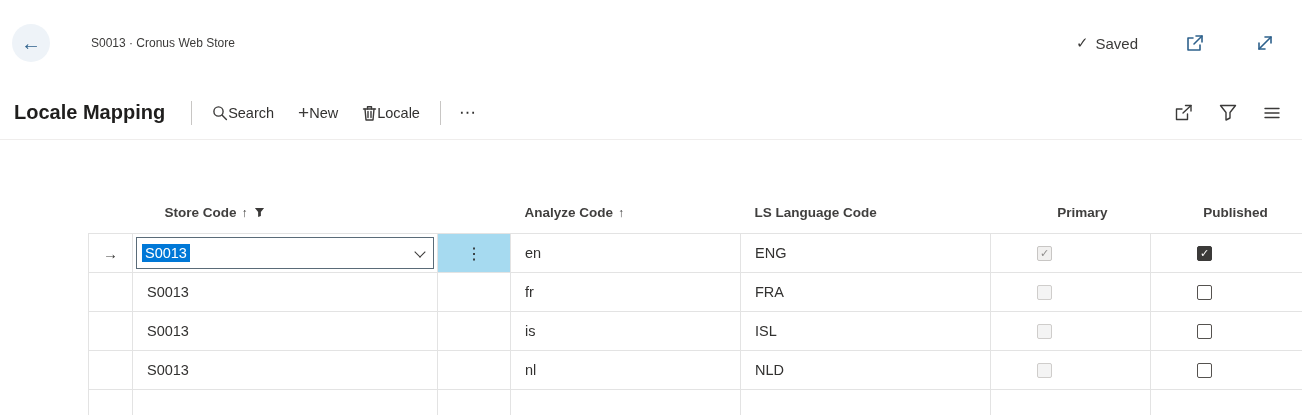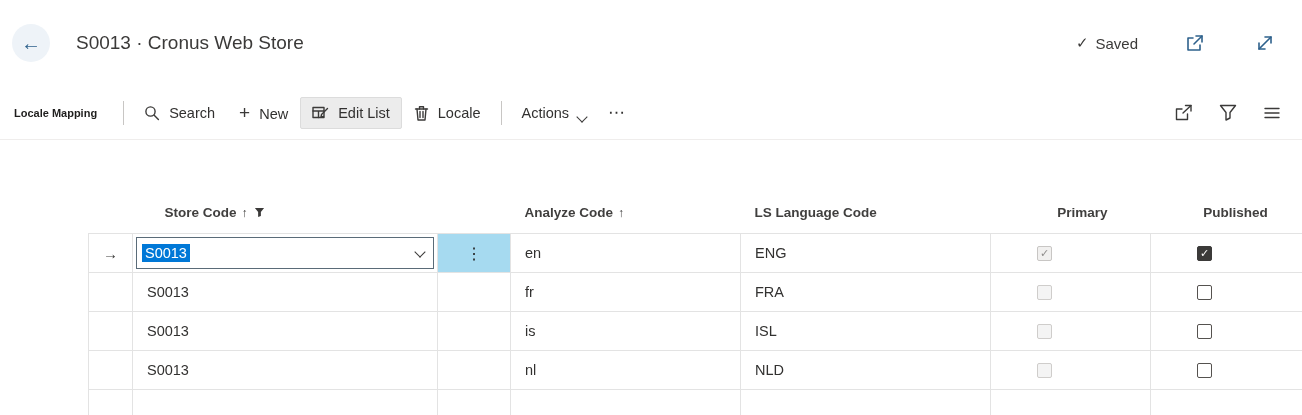--- a/index.html
+++ b/index.html
@@ -4,33 +4,33 @@
 <style>
   html,body{margin:0;padding:0;background:#fff;}
   .page{position:relative;width:1302px;height:415px;background:#fff;overflow:hidden;
         font-family:"Liberation Sans",sans-serif;color:#323130;}
 
   
   .top-bar{display:flex;align-items:center;height:86px;padding:0 24px 0 12px;box-sizing:border-box;}
   .back-btn{width:38px;height:38px;border-radius:50%;background:#eef3f8;border:none;
             color:#2e618c;font-size:20px;line-height:1;display:flex;align-items:center;
             justify-content:center;cursor:pointer;font-family:inherit;}
-  .page-title{margin-left:26px;font-size:19px;color:#3b3a39;}
+  .page-title{margin-left:41px;font-size:12px;color:#3b3a39;}
   .top-right{margin-left:auto;display:flex;align-items:center;}
   .saved{display:flex;align-items:center;gap:7px;font-size:15px;color:#3b3a39;}
   .saved .check{font-size:15px;color:#3b3a39;}
   .win-btn{background:none;border:none;padding:4px;margin-left:44px;cursor:pointer;display:flex;}
   .win-btn svg{stroke:#2e618c;fill:none;stroke-width:1.6;stroke-linecap:round;stroke-linejoin:round;}
 
   
   .toolbar{display:flex;align-items:center;height:54px;padding:0 16px 0 14px;box-sizing:border-box;
            border-bottom:1px solid #efedec;}
-  .caption{font-weight:700;font-size:11px;color:#1f1e1d;padding-right:18px;white-space:nowrap;}
+  .caption{font-weight:700;font-size:20px;color:#1f1e1d;padding-right:18px;white-space:nowrap;}
   .vsep{width:1px;height:24px;background:#c8c6c4;margin:0 8px;flex:none;}
-  .tb-btn{display:flex;align-items:flex-end;gap:9px;background:transparent;border:1px solid transparent;
+  .tb-btn{display:flex;align-items:center;background:transparent;border:1px solid transparent;
           padding:7px 11px;font-size:14.5px;font-family:inherit;color:#323130;cursor:pointer;
           border-radius:2px;white-space:nowrap;}
   .tb-btn svg{stroke:#3b3a39;fill:none;stroke-width:1.4;stroke-linecap:round;stroke-linejoin:round;}
   .tb-btn.active{background:#ececec;border-color:#dcdcdc;}
   .toggle{width:38px;height:19px;border:1px solid #4a4a4a;border-radius:11px;position:relative;
           box-sizing:border-box;flex:none;}
   .knob{position:absolute;left:3px;top:3px;width:11px;height:11px;border-radius:50%;background:#4a4a4a;}
   .plus{font-size:19px;line-height:1;color:#3b3a39;}
   .chevron-down{width:7px;height:7px;border-right:1.6px solid #3b3a39;border-bottom:1.6px solid #3b3a39;
                 transform:rotate(45deg);margin-top:-4px;}
@@ -110,45 +110,33 @@
       </svg>
       <span>Search</span>
     </button>
 
 
     <button class="tb-btn">
       <span class="plus">+</span>
       <span>New</span>
     </button>
 
-    <button class="tb-btn active">
-      <svg width="17" height="16" viewBox="0 0 17 16">
-        <rect x="1" y="2.5" width="11" height="10"></rect>
-        <path d="M1 6 H12 M6.5 6 V12.5"></path>
-        <path d="M9.5 9.5 L15.5 3.5 M9.5 9.5 L9 12 L11.5 11.5"></path>
-      </svg>
-      <span>Edit List</span>
-    </button>
 
     <button class="tb-btn">
       <svg width="15" height="16" viewBox="0 0 15 16">
         <path d="M1.5 4 H13.5"></path>
         <path d="M3 4 L4 15 H11 L12 4"></path>
         <path d="M5.5 4 V1.8 H9.5 V4"></path>
         <path d="M6 6.5 V12.5 M9 6.5 V12.5"></path>
       </svg>
       <span>Locale</span>
     </button>
 
     <div class="vsep"></div>
 
-    <button class="tb-btn">
-      <span>Actions</span>
-      <span class="chevron-down"></span>
-    </button>
 
     <button class="tb-btn more-btn">
       <span>⋯</span>
     </button>
 
     <div class="spacer"></div>
 
     <button class="icon-btn">
       <svg width="19" height="18" viewBox="0 0 19 18">
         <path d="M8 5 H2.5 v10.5 h11 V10"></path>

